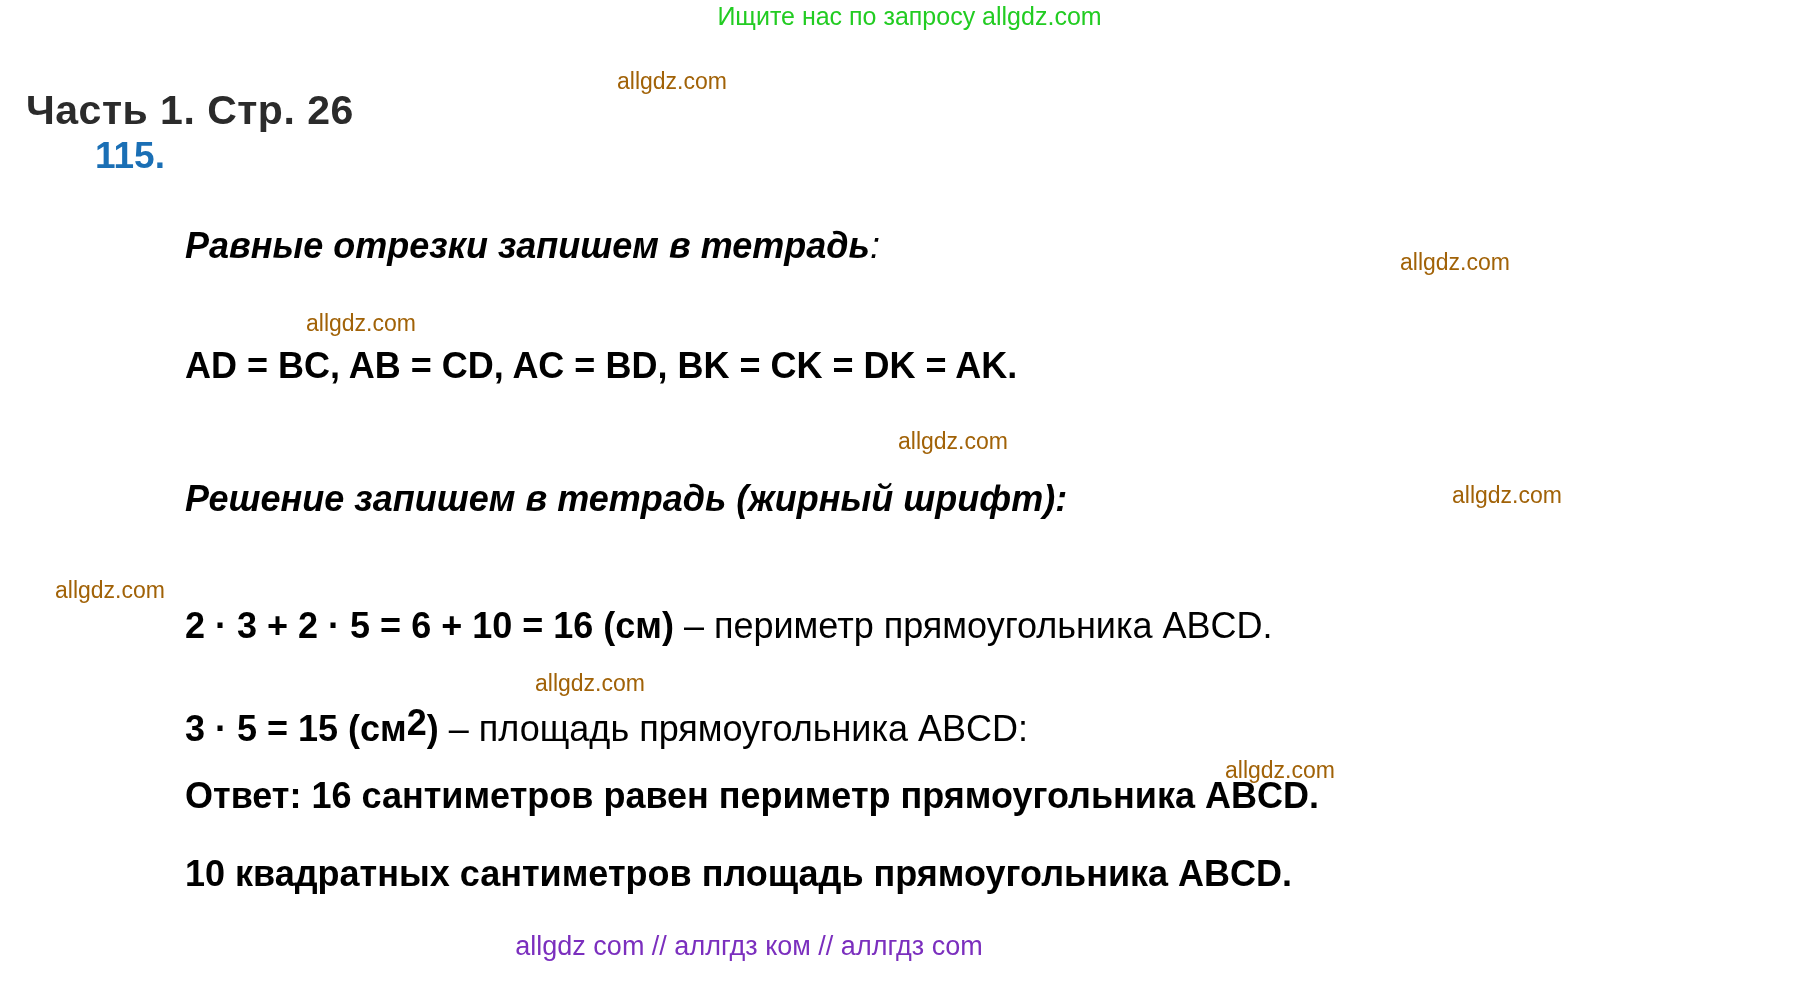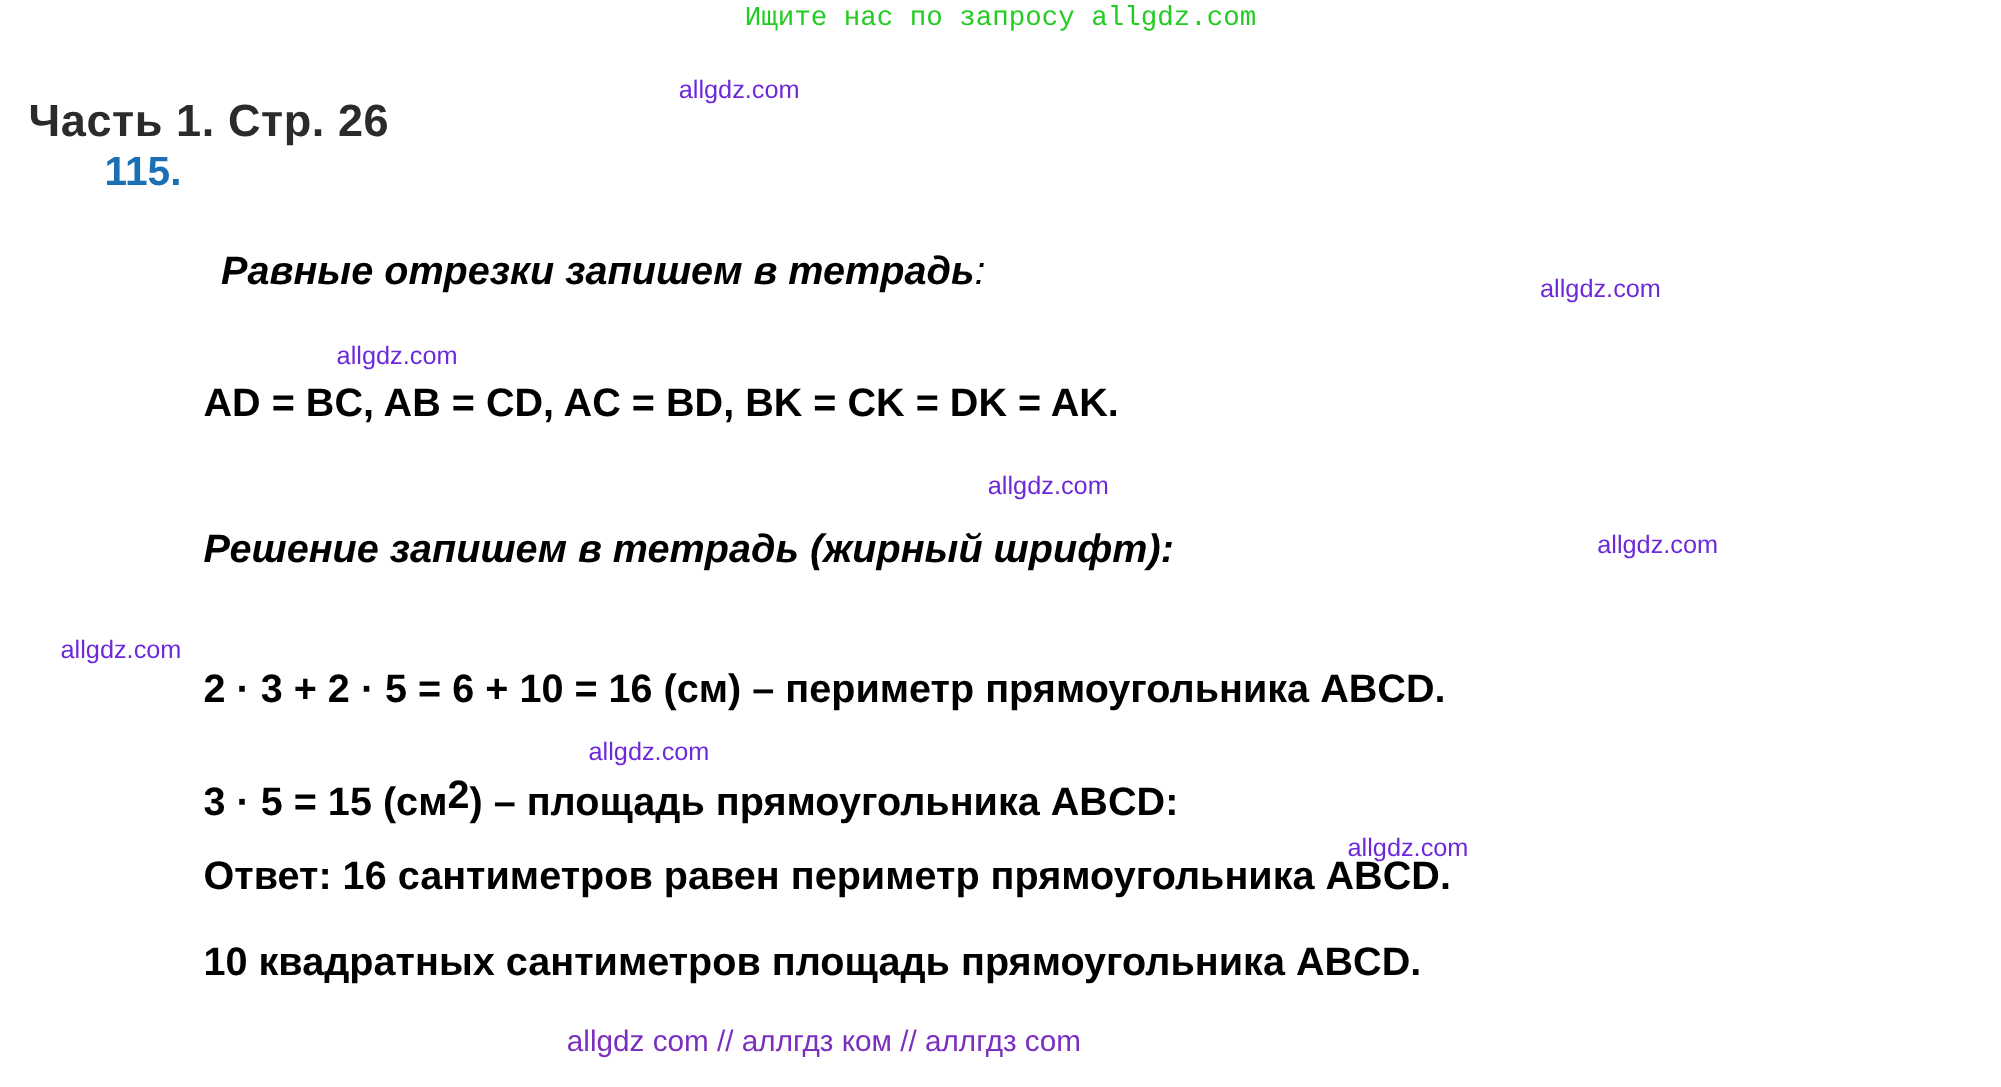--- a/index.html
+++ b/index.html
@@ -23,26 +23,26 @@
   .abs { position: absolute; }
 
   
   .promo {
     top: 2px;
     left: 0;
     width: 1819px;
     text-align: center;
     color: #22cc22;
     font-size: 25px;
-    font-family: Liberation Mono, monospace;
+    font-family: Liberation Sans, sans-serif;
   }
 
   
   .wm {
-    color: #6d28d9;
+    color: #a16207;
     font-size: 23px;
     font-family: "Liberation Sans", sans-serif;
     white-space: nowrap;
   }
 
   
   .part-title {
     top: 68px;
     left: 26px;
     font-size: 41px;
@@ -71,21 +71,21 @@
   }
 
   
   .bold-line {
     font-weight: bold;
     font-size: 36px;
     color: #000;
     white-space: nowrap;
   }
   .reg {
-    font-weight: bold;
+    font-weight: normal;
   }
   sup {
     font-size: 0.62em;
     vertical-align: super;
     line-height: 0;
   }
 
   
   .footer {
     bottom: 26px;
@@ -109,21 +109,21 @@
   <div class="abs wm" style="top:310px; left:306px;">allgdz.com</div>
   <div class="abs wm" style="top:428px; left:898px;">allgdz.com</div>
   <div class="abs wm" style="top:482px; left:1452px;">allgdz.com</div>
   <div class="abs wm" style="top:577px; left:55px;">allgdz.com</div>
   <div class="abs wm" style="top:670px; left:535px;">allgdz.com</div>
   <div class="abs wm" style="top:757px; left:1225px;">allgdz.com</div>
 
   <div class="abs part-title">Часть 1. Стр. 26</div>
   <div class="abs task-number">115.</div>
 
-  <div class="abs" style="top:225px; left:201px;">
+  <div class="abs" style="top:225px; left:185px;">
     <span class="italic-line italic-bold">Равные отрезки запишем в тетрадь</span><span class="italic-line">:</span>
   </div>
 
   <div class="abs bold-line" style="top:345px; left:185px;">AD = BC, AB = CD, AC = BD, BK = CK = DK = AK.</div>
 
   <div class="abs italic-line italic-bold" style="top:478px; left:185px;">Решение запишем в тетрадь (жирный шрифт):</div>
 
   <div class="abs" style="top:605px; left:185px; white-space:nowrap;">
     <span class="bold-line">2 · 3 + 2 · 5 = 6 + 10 = 16 (см)</span><span class="bold-line reg"> – периметр  прямоугольника ABCD.</span>
   </div>

